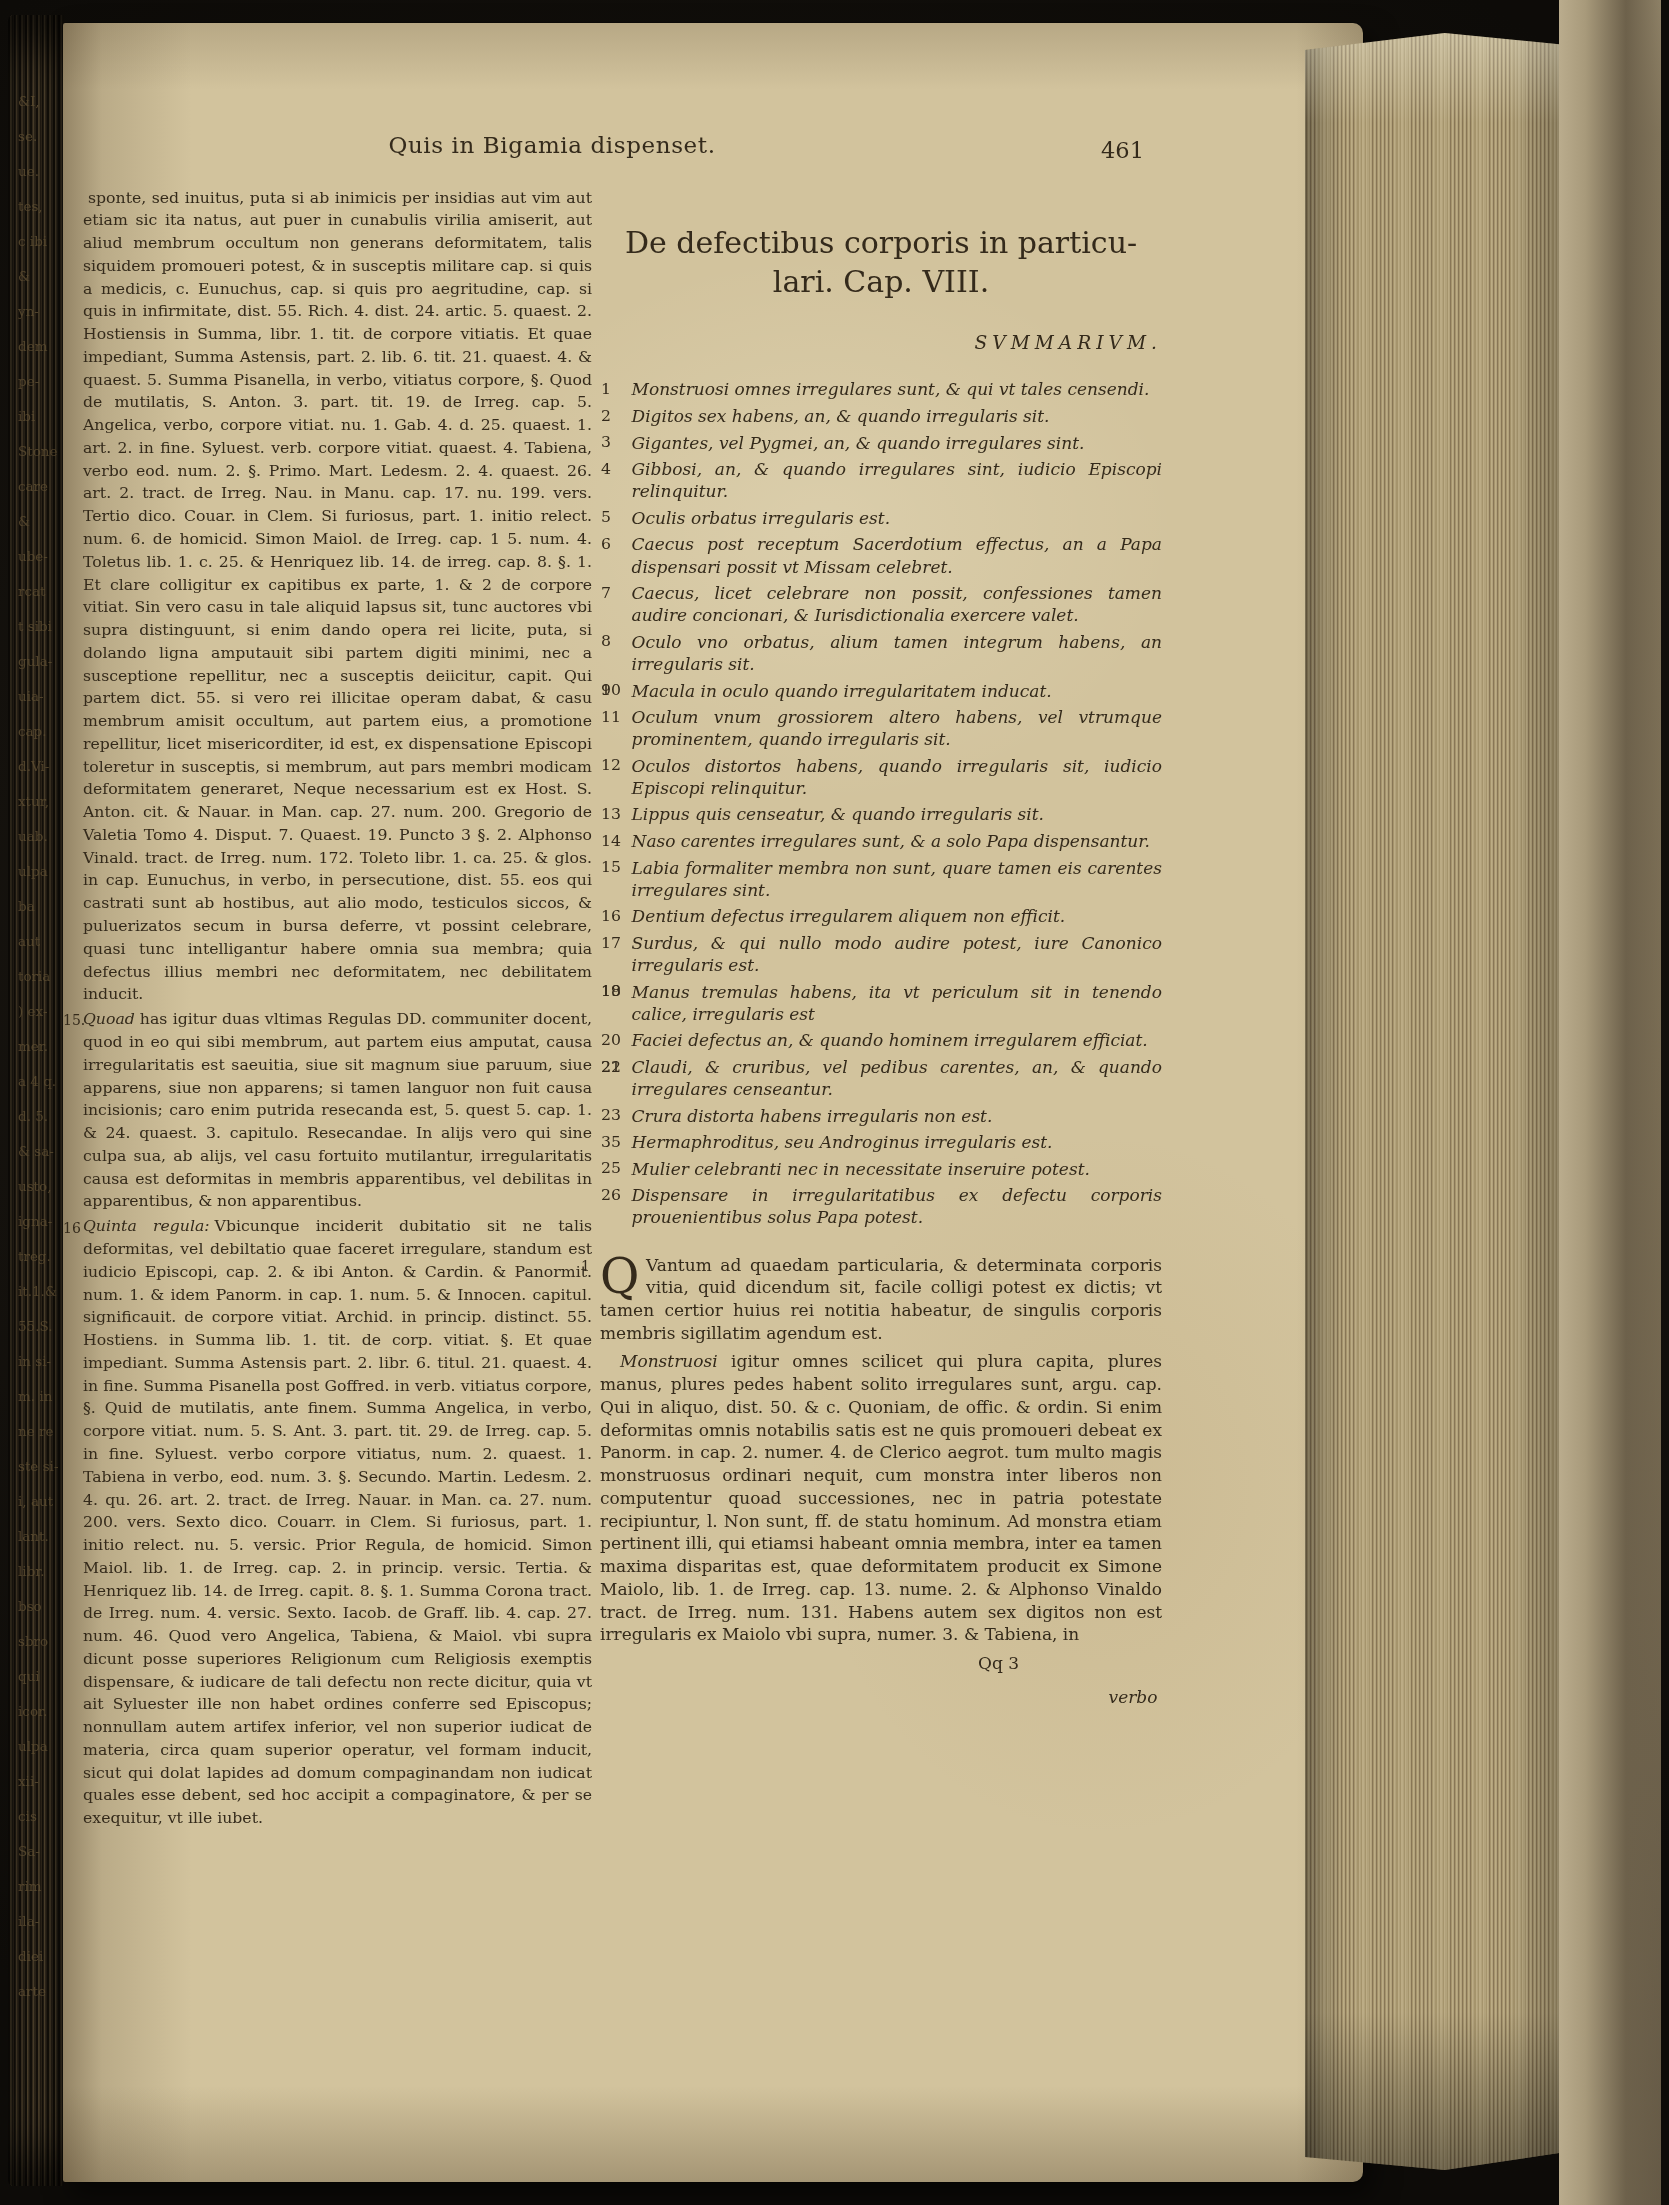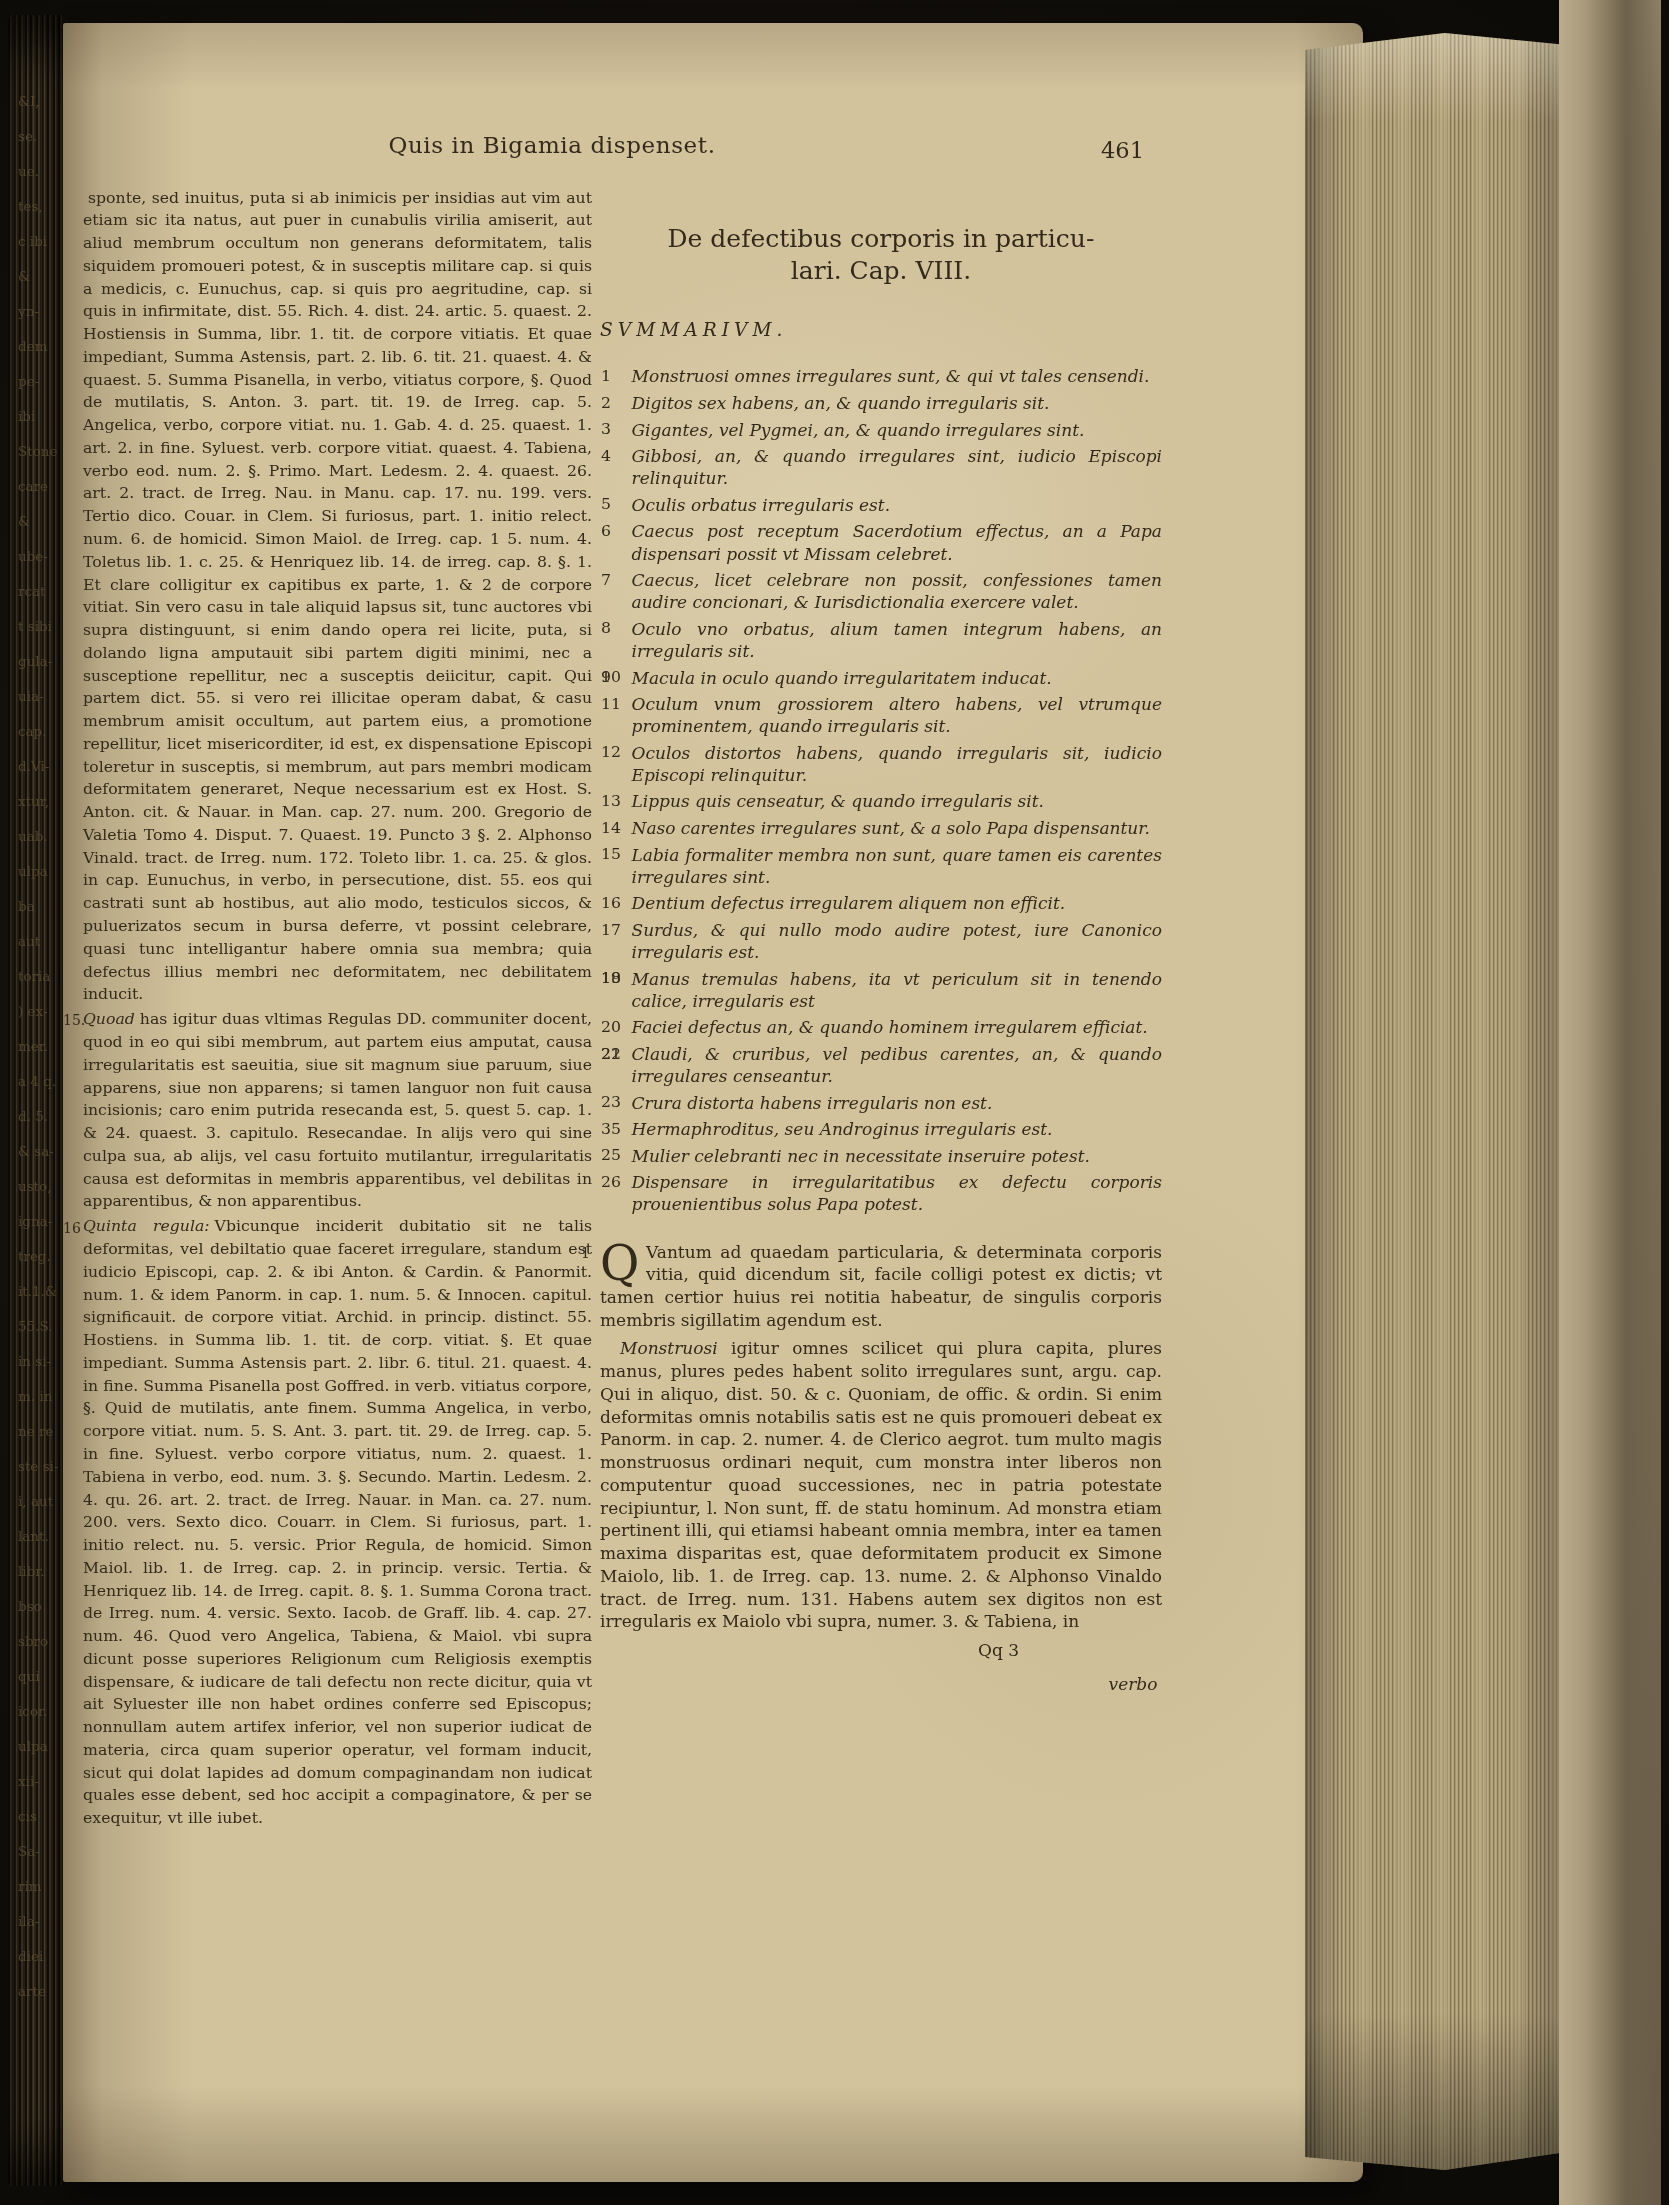--- a/index.html
+++ b/index.html
@@ -60,22 +60,22 @@
   
   .col-left{
     position:absolute;left:20px;top:164px;width:509px;
     font-size:15.7px;line-height:1.45;text-align:justify;
   }
   .lpara{margin:0 0 2.2px;position:relative;}
   .p-num{position:absolute;left:-20px;top:2.2px;width:17px;font-size:14px;text-align:right;}
   .p-lead{font-style:italic;margin-right:5px;}
   
   .col-right{position:absolute;left:537px;top:179px;width:562px;}
-  .chapter-heading{text-align:center;font-size:25px;line-height:1.3;margin:21.4px 17px 0;}
-  .summarium-title{text-align:left;font-style:italic;font-size:18.6px;letter-spacing:5px;margin-top:31.5px;}
+  .chapter-heading{text-align:center;font-size:30px;line-height:1.3;margin:21.4px 17px 0;}
+  .summarium-title{text-align:right;font-style:italic;font-size:18.6px;letter-spacing:5px;margin-top:31.5px;}
   .summarium-list{margin:25px 0 0;padding:0;list-style:none;font-style:italic;font-size:17px;line-height:1.3;}
   .summarium-list li{position:relative;padding-left:31.5px;margin-bottom:4.5px;text-align:justify;}
   .si-num{position:absolute;left:1.1px;top:0.6px;font-style:normal;font-size:15.7px;}
   .body-paras{margin-top:25px;font-size:17px;line-height:1.34;text-align:justify;}
   .rpara{margin:0 0 5.6px;position:relative;}
   .margin-num{position:absolute;left:-19px;top:3.4px;font-size:14px;}
   .dropcap{float:left;font-size:48px;line-height:39px;padding:3.4px 6.7px 0 0;}
   .indented{text-indent:20px;}
   .lead-it{font-style:italic;}
   .sig-line{position:relative;height:26px;font-size:17px;margin-top:1.1px;}

